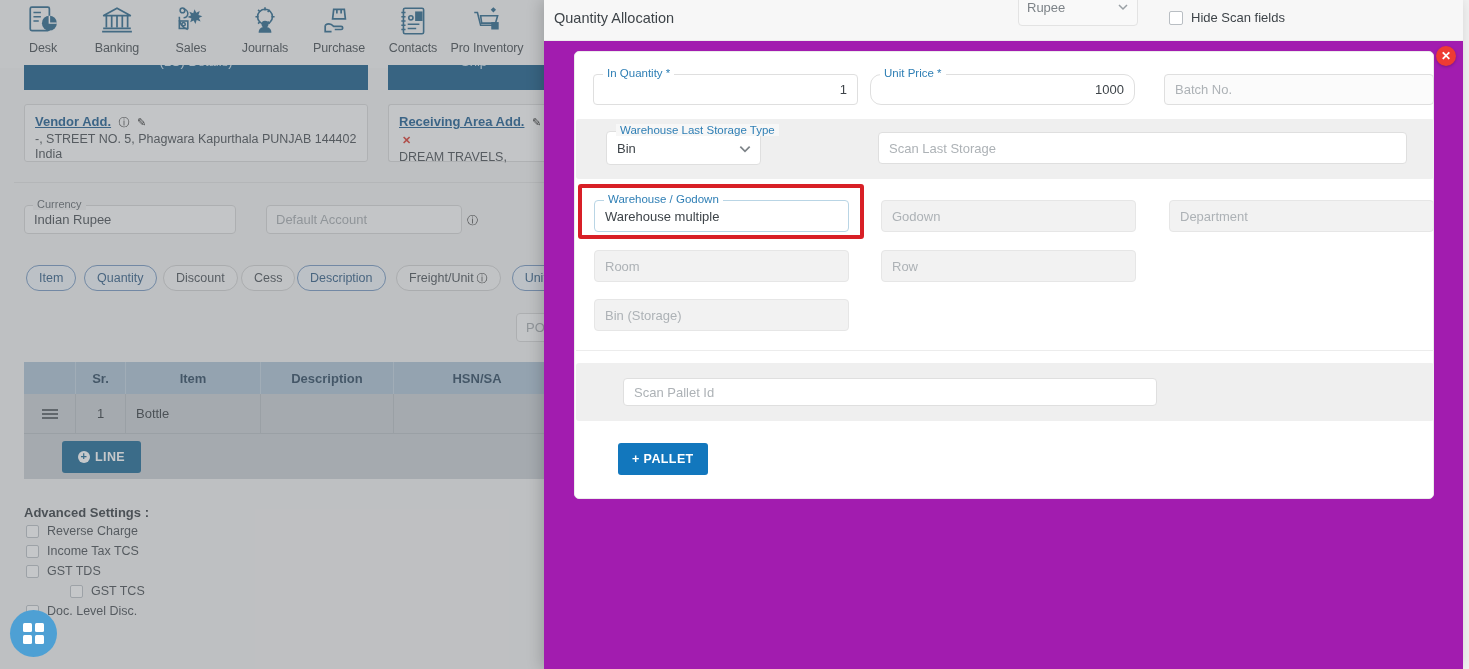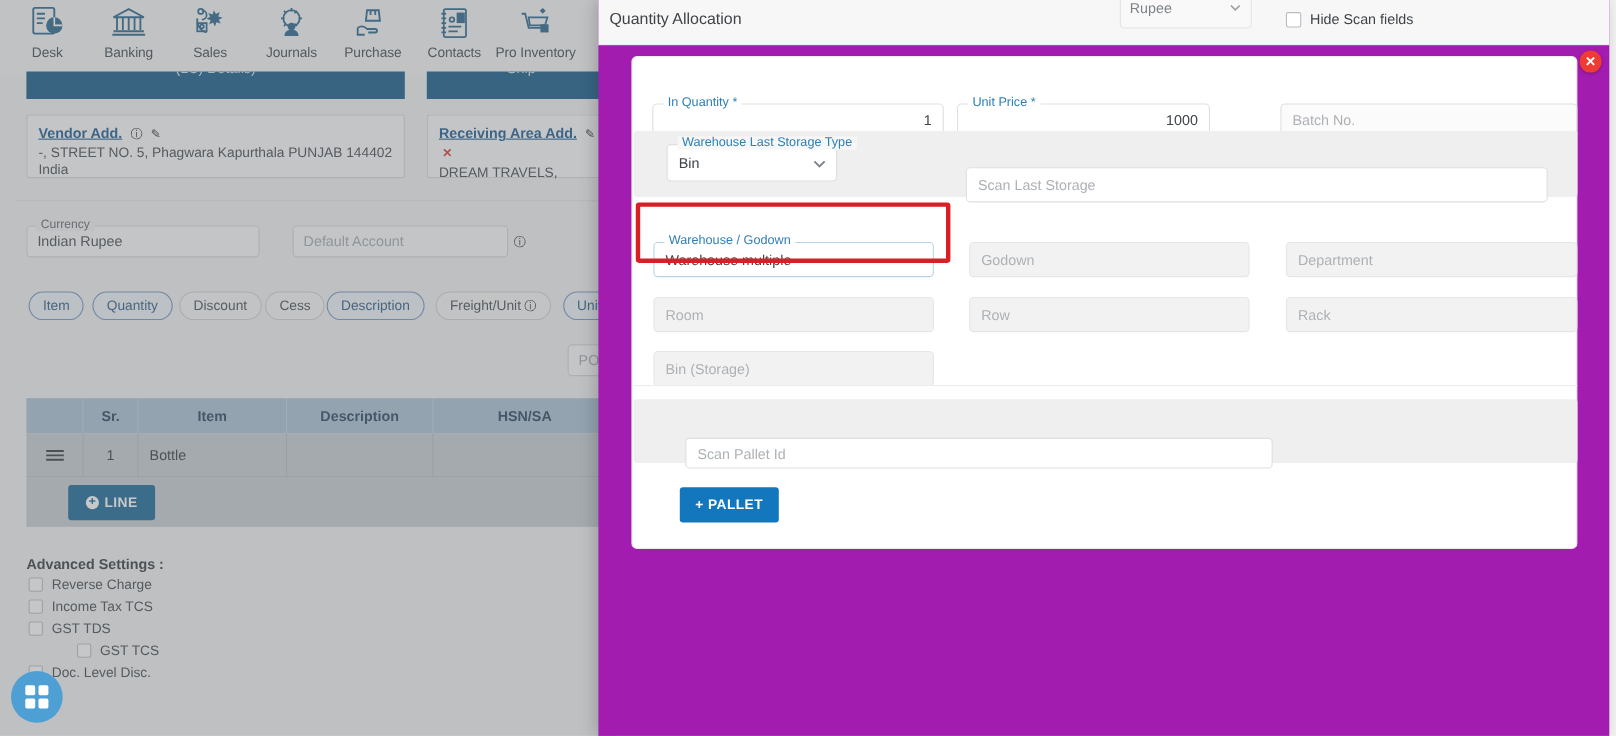--- a/index.html
+++ b/index.html
@@ -163,21 +163,21 @@
   }
 
   .panel {
     position: absolute; left: 30px; top: 51px; width: 860px; height: 448px;
     border: 1px solid #ebebeb; border-radius: 5px; background: #fff;
   }
 
   .m-fld {
     position: absolute; height: 31px; border: 1px solid #dfdfdf;
     border-radius: 4px; background: #fff; font-size: 13px;
-    color: #3e4449; display: flex; align-items: center; padding: 0 10px; margin-top: 20px;
+    color: #3e4449; display: flex; align-items: center; padding: 0 10px;
   }
   .m-fld .mlg {
     position: absolute; top: -8px; left: 9px; background: #fff;
     padding: 0 4px; font-size: 11.5px; color: #2f7fb5; white-space: nowrap;
   }
   .m-fld.val-right { justify-content: flex-end; }
   .m-fld.ph { color: #adb2b6; background: #fbfbfb; }
 
   .grey-block {
     position: absolute; background: #efefef; border-radius: 3px;
@@ -466,21 +466,21 @@
     <div class="close-btn">
       <span>✕</span>
     </div>
 
     <div class="panel">
 
       <div class="m-fld val-right" style="left:18px; top:22px; width:265px;">
         <span class="mlg">In Quantity *</span>
         <span>1</span>
       </div>
-      <div class="m-fld val-right" style="left:295px; top:22px; width:230px;">
+      <div class="m-fld val-right" style="left:295px; top:22px; width:265px;border-radius:11px;">
         <span class="mlg">Unit Price *</span>
         <span>1000</span>
       </div>
       <div class="m-fld ph" style="left:589px; top:22px; width:270px;">
         <span>Batch No.</span>
       </div>
 
       <div class="grey-block" style="left:1px; top:67px; width:858px; height:60px;"></div>
       <div class="mlg-wrap"></div>
       <div class="sel-fld" style="left:31px; top:79px; width:155px;">
@@ -505,23 +505,20 @@
       </div>
       <div class="m-fld ph" style="left:594px; top:148px; width:265px; height:32px; background:#f2f2f2; border-color:#e6e6e6;">
         <span>Department</span>
       </div>
 
       <div class="m-fld ph" style="left:19px; top:198px; width:255px; height:32px; background:#f2f2f2; border-color:#e6e6e6;">
         <span>Room</span>
       </div>
       <div class="m-fld ph" style="left:306px; top:198px; width:255px; height:32px; background:#f2f2f2; border-color:#e6e6e6;">
         <span>Row</span>
-      </div>
-      <div class="m-fld ph" style="left:594px; top:198px; width:265px; height:32px; background:#f2f2f2; border-color:#e6e6e6;">
-        <span>Rack</span>
       </div>
 
       <div class="m-fld ph" style="left:19px; top:247px; width:255px; height:32px; background:#f2f2f2; border-color:#e6e6e6;">
         <span>Bin (Storage)</span>
       </div>
 
       <div class="divider-h" style="left:1px; top:298px; width:858px; background:#ececec;"></div>
 
       <div class="grey-block" style="left:1px; top:311px; width:858px; height:58px;"></div>
       <div class="m-fld ph" style="left:48px; top:326px; width:534px; height:28px; background:#fff;">

